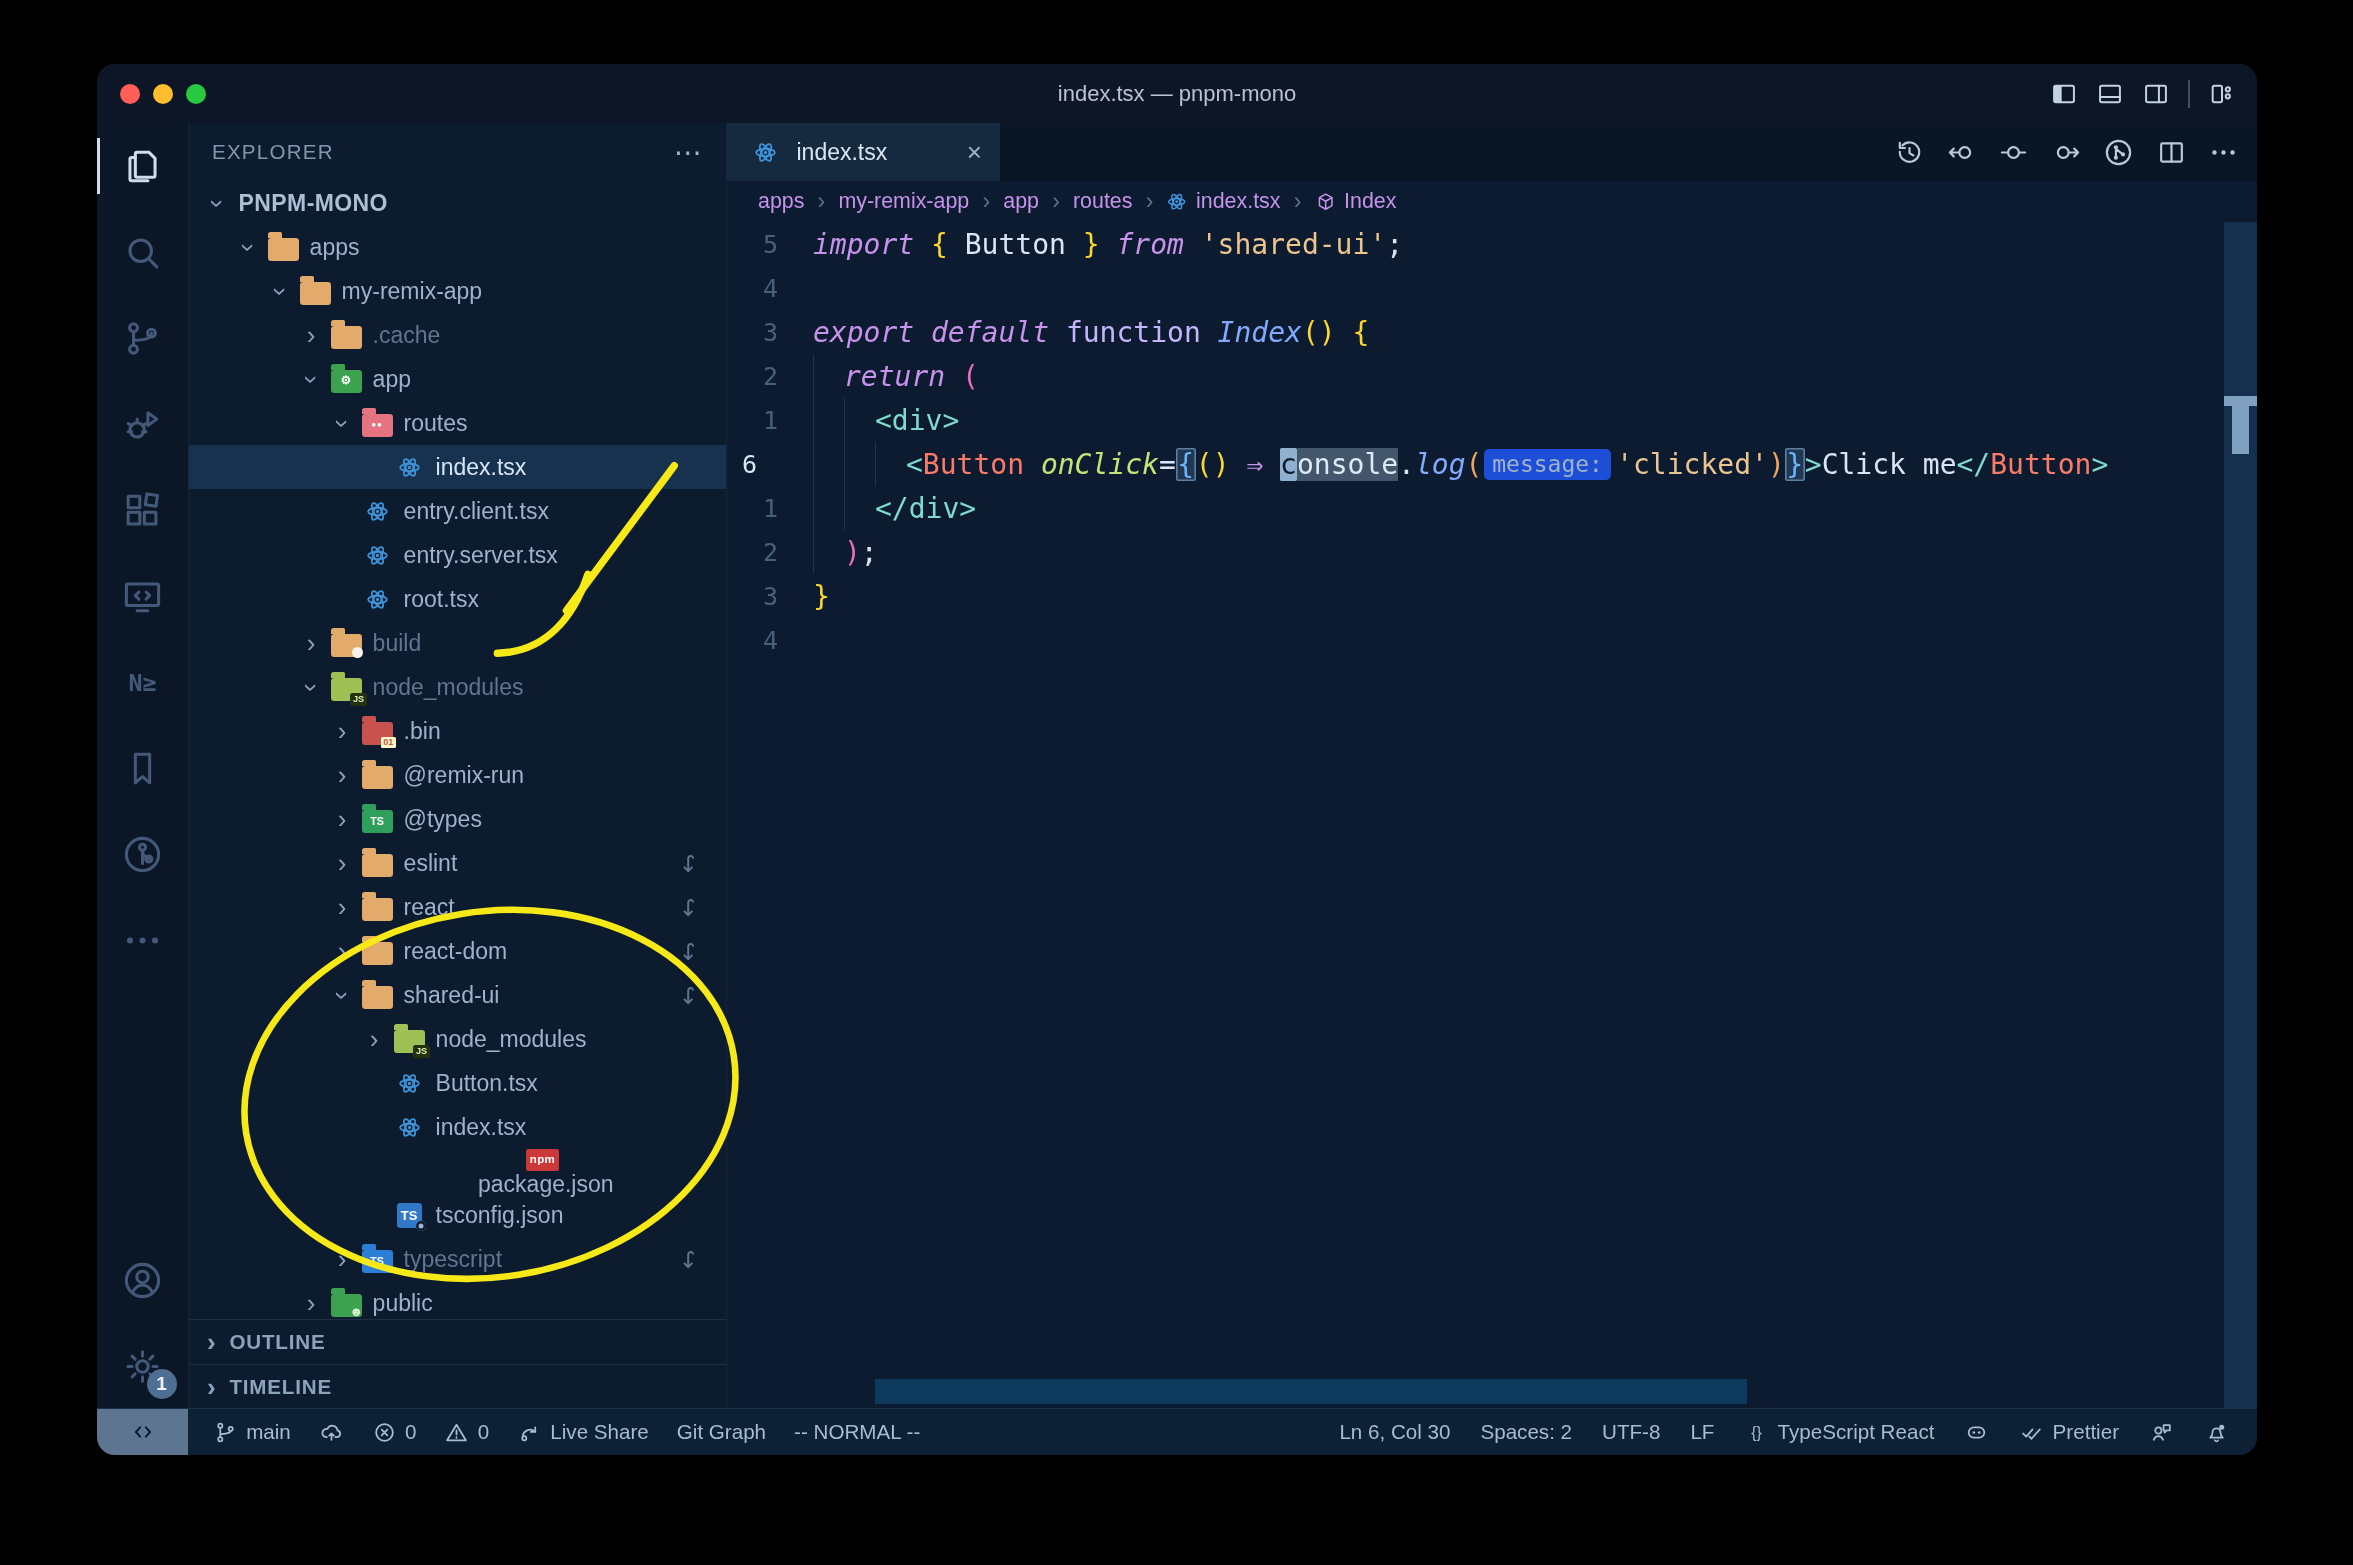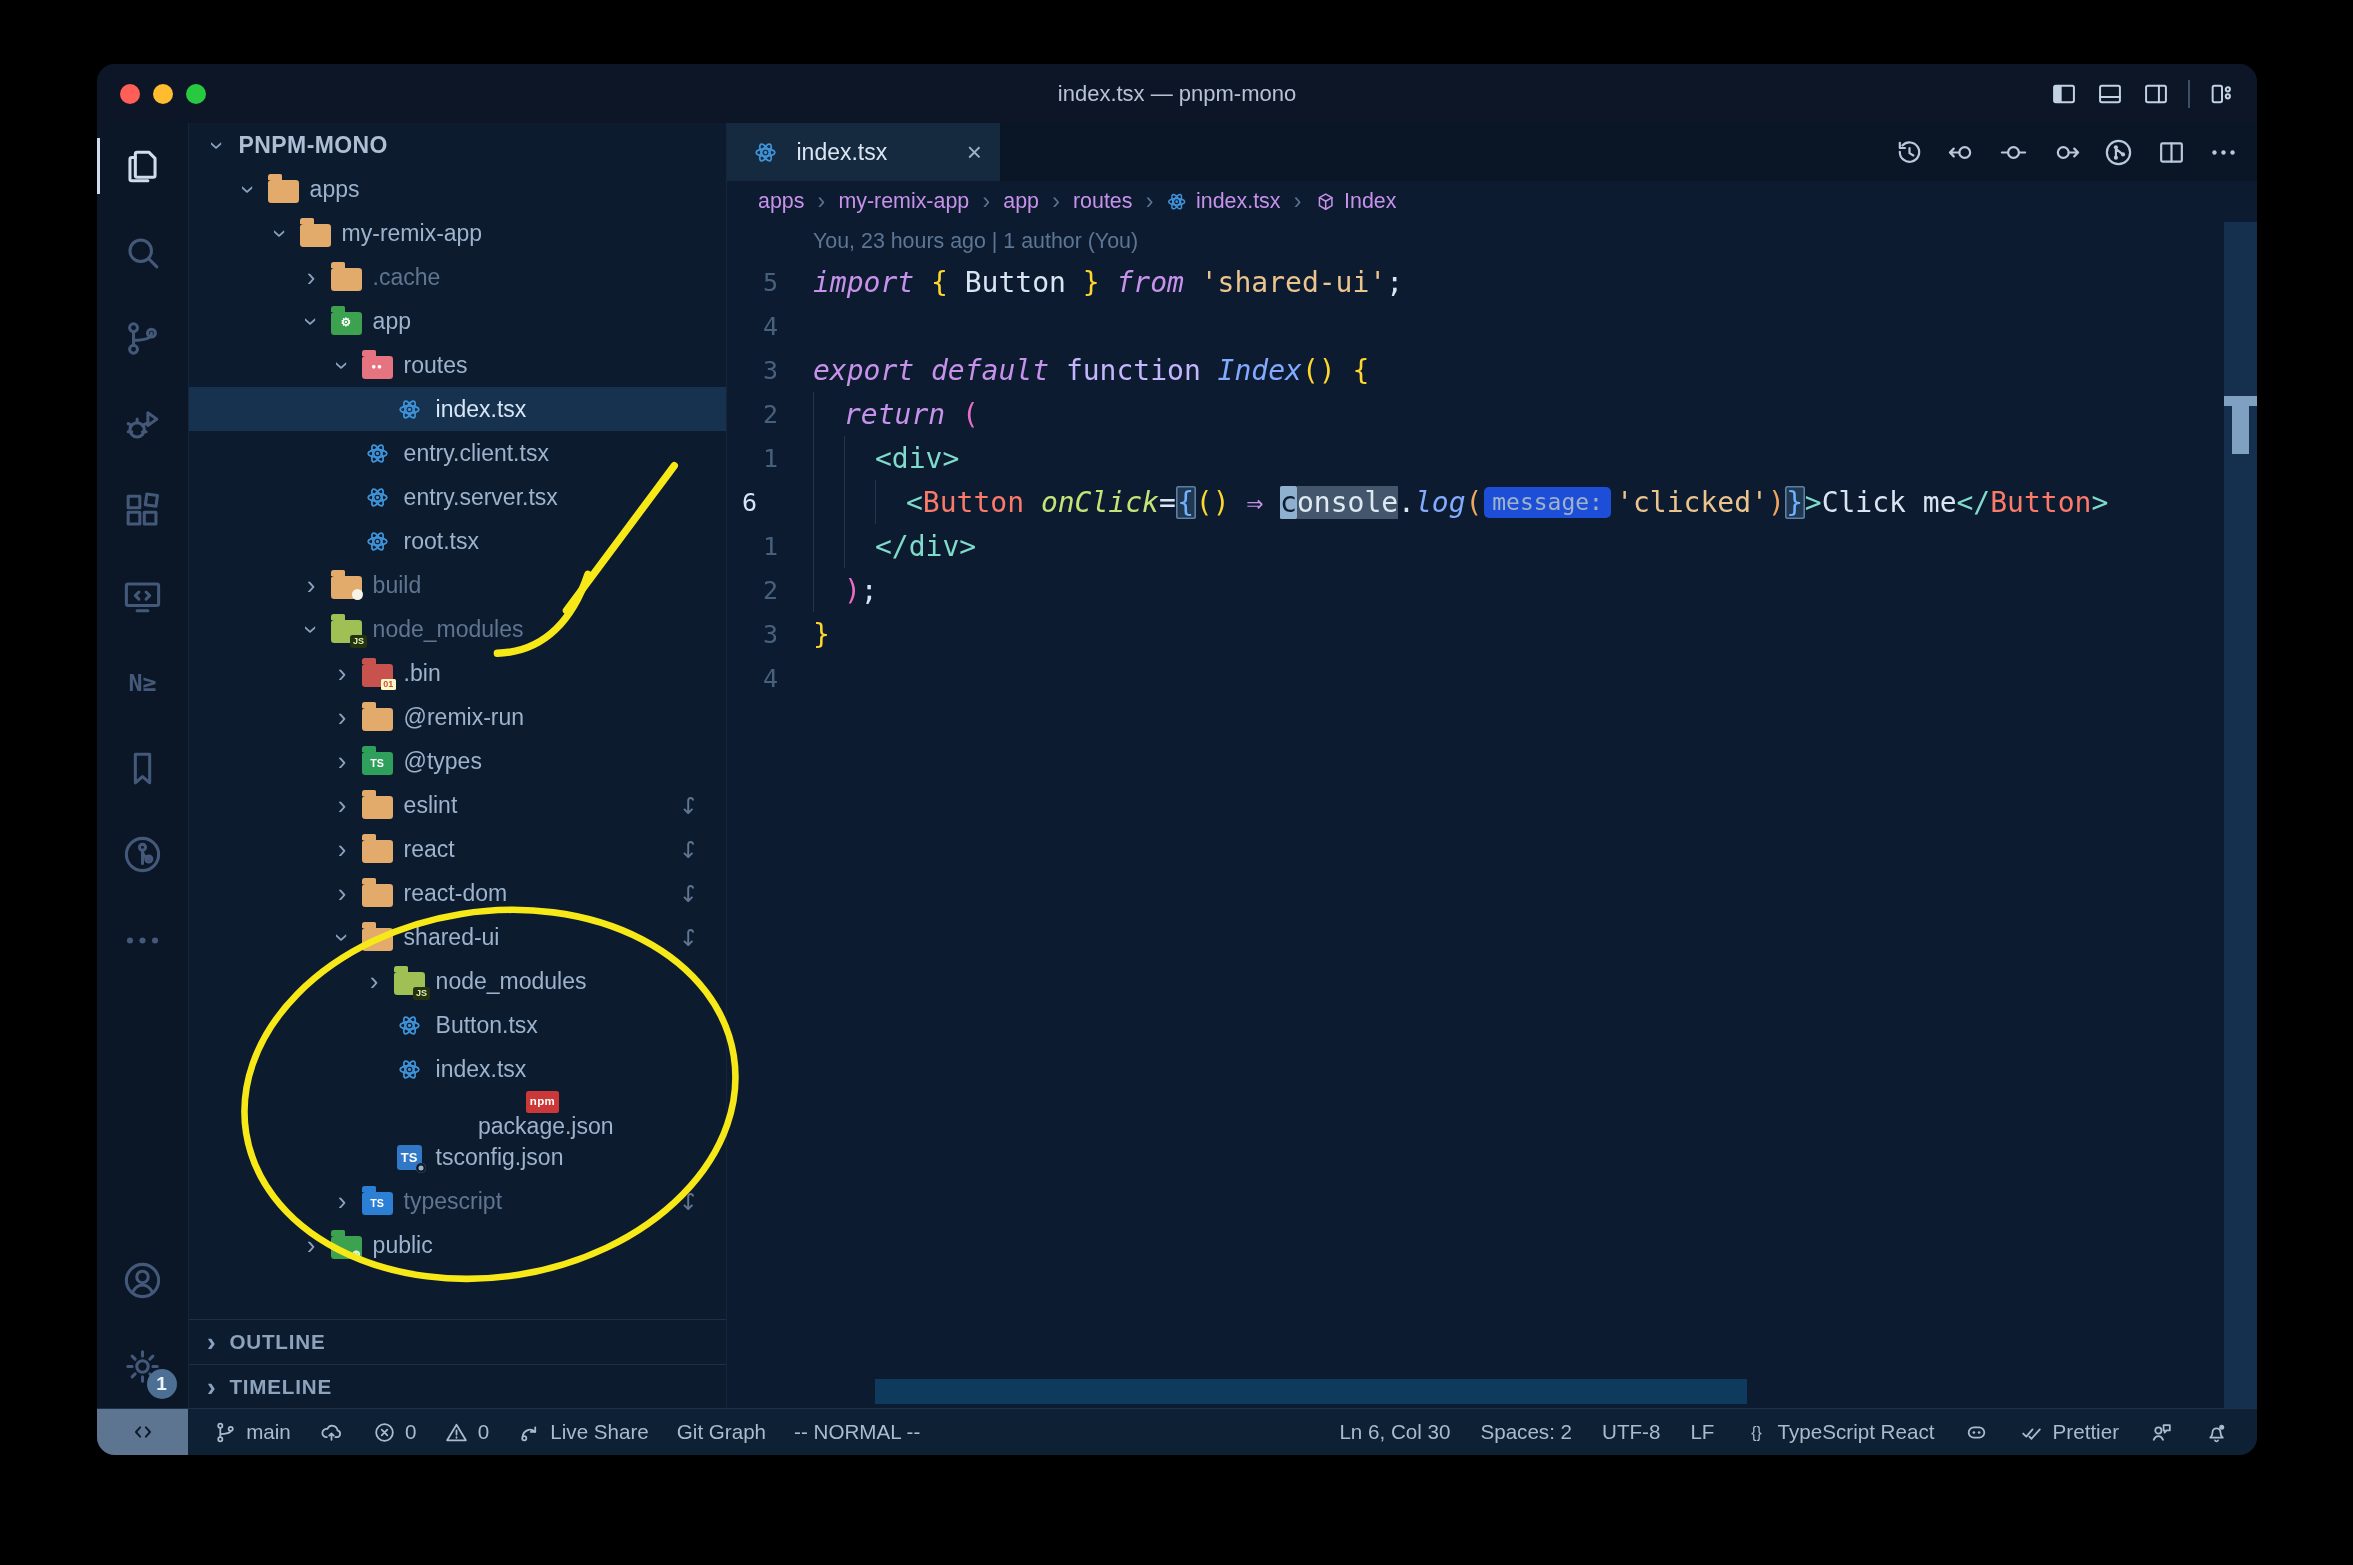--- a/index.html
+++ b/index.html
@@ -212,20 +212,24 @@
           <div class="ab-item">
             <svg class="ic" width="43" height="43" viewBox="0 0 24 24" stroke-width="1.5">
               <circle cx="12" cy="12" r="3.2"></circle>
               <path d="M12 3.8v2.4M12 17.8v2.4M3.8 12h2.4M17.8 12h2.4M6.2 6.2l1.7 1.7M17.8 6.2l-1.7 1.7M6.2 17.8l1.7-1.7M17.8 17.8l-1.7-1.7"></path>
             </svg>
             <span class="badge">1</span>
           </div>
         </div>
 
       <div class="sidebar">
+        <div class="sb-head">
+          <span>EXPLORER</span>
+          <span class="menu">⋯</span>
+        </div>
         <div class="tree" id="tree">
             <div class="row root" style="padding-left: 13px;">
               <span class="chev open">›</span>
               <span class="lbl">PNPM-MONO</span>
             </div>
             <div class="row" style="padding-left: 44px;">
               <span class="chev open">›</span>
               <span class="fi">
                 <span class="fo fo-tan"></span>
               </span>
@@ -562,21 +566,20 @@
             <span class="ci">
               <svg class="ic" width="21.4" height="21.4" viewBox="0 0 24 24">
                 <path d="M12 3.5 19 7.5v9L12 20.5 5 16.5v-9z"></path>
                 <path d="M5 7.5l7 4 7-4M12 11.5v9"></path>
               </svg>
               <span>Index</span>
             </span>
           </div>
 
         <div class="codearea">
-          <div class="blame">You, 23 hours ago | 1 author (You)</div>
           <div id="codelines">
               <div class="cl"><span class="gut">5</span><span class="t-kw">import </span><span class="t-brace">{</span><span class="t-plain"> Button </span><span class="t-brace">}</span><span class="t-plain"> </span><span class="t-kw">from</span><span class="t-plain"> </span><span class="t-str">'shared-ui'</span><span class="t-plain">;</span></div>
               <div class="cl"><span class="gut">4</span></div>
               <div class="cl"><span class="gut">3</span><span class="t-kw">export </span><span class="t-kw">default </span><span class="t-kw2">function </span><span class="t-fn">Index</span><span class="t-brace">()</span><span class="t-plain"> </span><span class="t-brace">{</span></div>
               <div class="cl"><span class="gut">2</span><span class="ind"></span><span class="t-kw">return </span><span class="t-pink">(</span></div>
               <div class="cl"><span class="gut">1</span><span class="ind"></span><span class="ind"></span><span class="t-teal">&lt;div&gt;</span></div>
               <div class="cl cur"><span class="gut">6</span><span class="ind"></span><span class="ind"></span><span class="ind"></span><span class="t-teal">&lt;</span><span class="t-tag">Button</span><span class="t-plain"> </span><span class="t-attr">onClick</span><span class="t-plain">=</span><span class="t-blue t-match">{</span><span class="t-brace">()</span><span class="t-plain"> </span><span class="t-purple">⇒</span><span class="t-plain"> </span><span class="t-cursor">c</span><span class="t-sel">onsole</span><span class="t-plain">.</span><span class="t-fn">log</span><span class="t-orange">(</span><span class="t-inlay">message:</span><span class="t-str">'clicked'</span><span class="t-orange">)</span><span class="t-blue t-match">}</span><span class="t-teal">&gt;</span><span class="t-plain">Click me</span><span class="t-teal">&lt;/</span><span class="t-tag">Button</span><span class="t-teal">&gt;</span></div>
               <div class="cl"><span class="gut">1</span><span class="ind"></span><span class="ind"></span><span class="t-teal">&lt;/div&gt;</span></div>
               <div class="cl"><span class="gut">2</span><span class="ind"></span><span class="t-pink">)</span><span class="t-plain">;</span></div>
               <div class="cl"><span class="gut">3</span><span class="t-brace">}</span></div>

